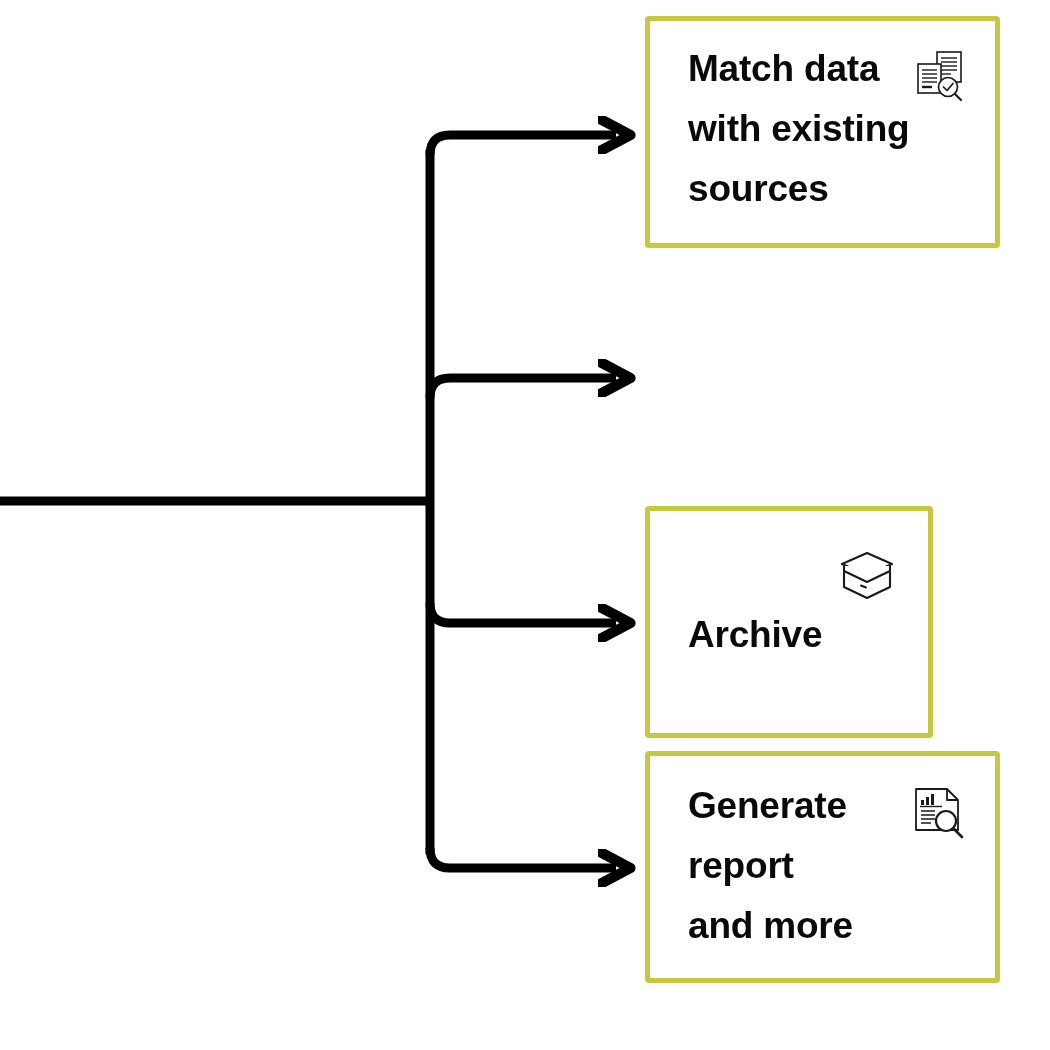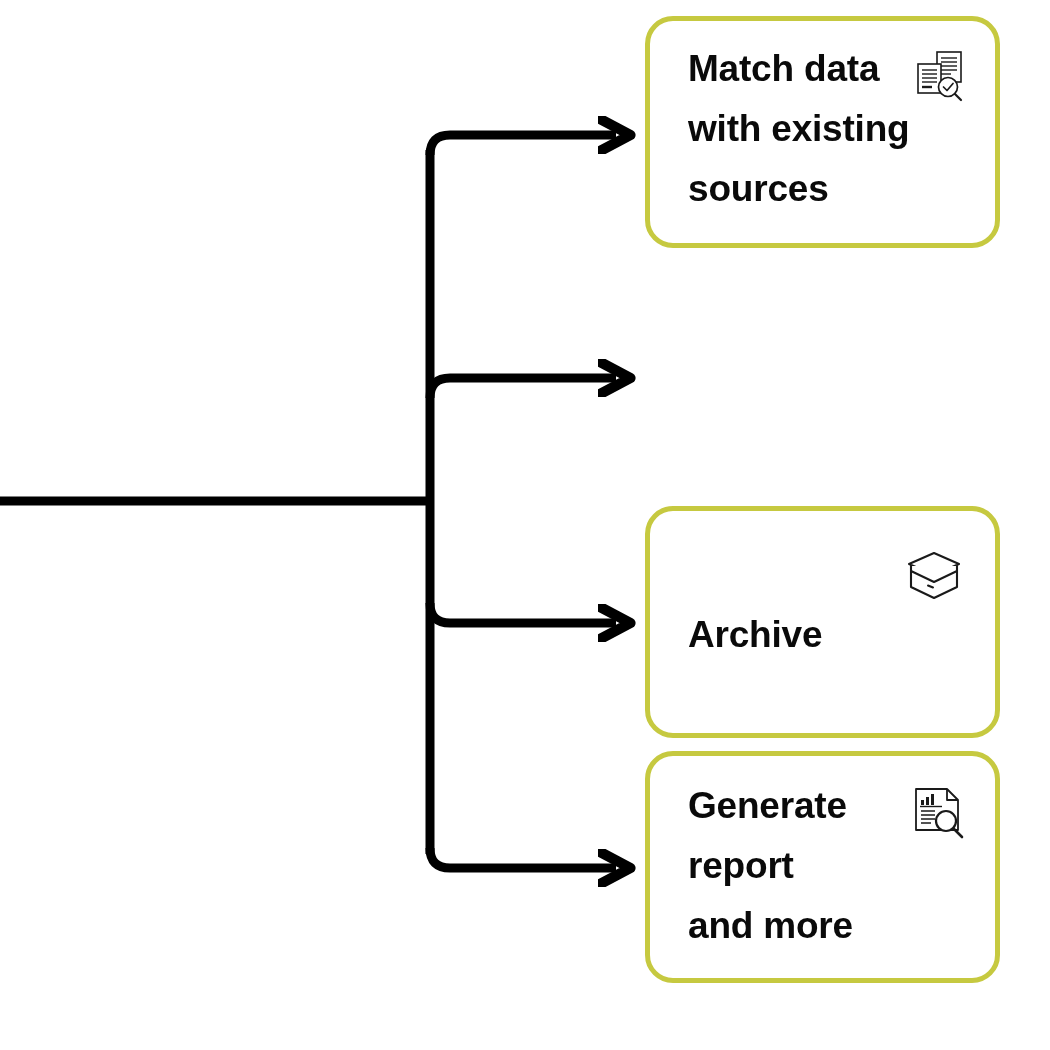--- a/index.html
+++ b/index.html
@@ -24,21 +24,21 @@
     top: 0;
     width: 1050px;
     height: 1050px;
     pointer-events: none;
   }
   .card {
     position: absolute;
     box-sizing: border-box;
     background: #ffffff;
     border: 5px solid #c6c940;
-    border-radius: 28px;
+    border-radius: 4px;
     padding: 26px 30px 26px 38px;
     display: flex;
     flex-direction: column;
     justify-content: flex-start;
   }
   .card-inner {
     position: relative;
     width: 100%;
     height: 100%;
     display: flex;
@@ -58,21 +58,21 @@
     position: absolute;
     top: 0;
     right: 0;
     width: 56px;
     height: 56px;
     display: block;
   }
   
   #card-0 { left: 645px; top: 16px;  width: 355px; height: 232px; }
   #card-1 { left: 645px; top: 261px; width: 355px; height: 232px; }
-  #card-2 { left: 645px; top: 506px; width: 355px; height: 232px; }
+  #card-2 { left: 645px; top: 506px; width: 288px; height: 232px; }
   #card-3 { left: 645px; top: 751px; width: 355px; height: 232px; }
 
   #card-0 .card-icon { top: 2px;  right: -4px; }
   #card-1 .card-icon { top: -6px; right: -6px; width: 60px; height: 38px; }
   #card-2 .card-icon { top: 12px; right: 2px;  width: 58px; height: 58px; }
   #card-3 .card-icon { top: 4px;  right: -2px; }
 
   #card-0 .card-title { margin-top: -6px; }
   #card-2 .card-title { margin-top: 26px; }
   #card-3 .card-title { margin-top: -2px; }

